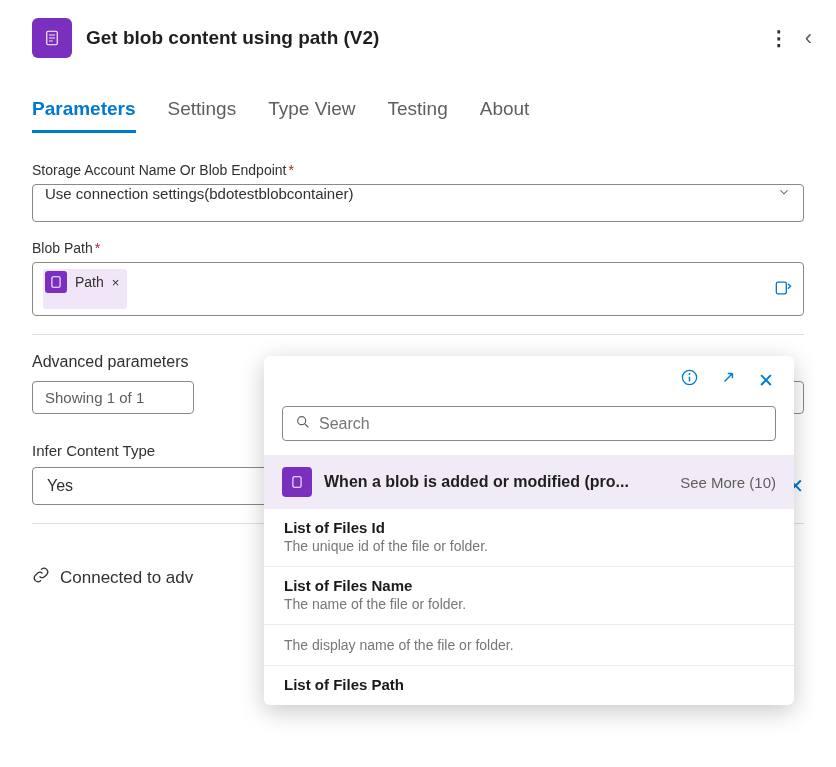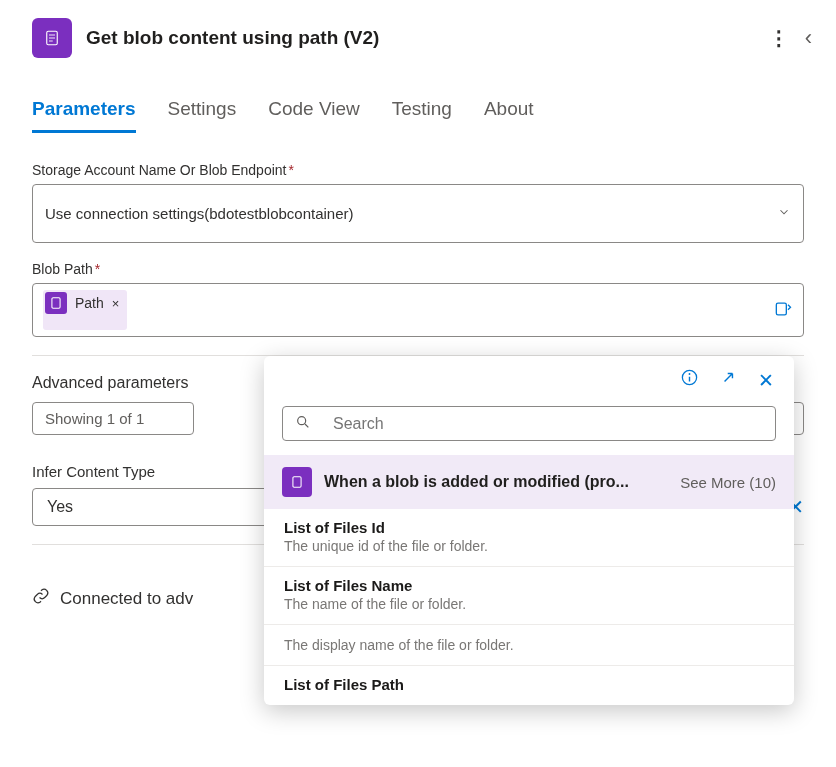--- a/index.html
+++ b/index.html
@@ -78,21 +78,21 @@
   }
   .req { color: #a4262c; margin-left: 2px; }
 
   .select-box, .input-box {
     width: 100%;
     border: 1px solid #8a8886;
     border-radius: 4px;
     background: #fff;
     display: flex;
     align-items: flex-start;
-    padding: 20px 12px;
+    padding: 0 12px;
     min-height: 38px;
     font-size: 15px;
     position: relative;
   }
   .select-chevron {
     margin-left: auto;
     color: #605e5c;
   }
 
   .blob-path-box {
@@ -221,21 +221,21 @@
     color: #0078d4;
   }
   .popover-top span { cursor: pointer; font-size: 19px; }
   .popover-search {
     margin: 4px 18px 14px 18px;
     border: 1px solid #8a8886;
     border-radius: 4px;
     display: flex;
     align-items: center;
     padding: 7px 12px;
-    gap: 22px;
+    gap: 8px;
   }
   .popover-search input {
     border: none;
     outline: none;
     font-size: 16px;
     flex: 1;
   }
   .group-header {
     background: #f1eaf7;
     padding: 12px 18px;
@@ -295,21 +295,21 @@
   <div class="header-title">Get blob content using path (V2)</div>
   <div class="header-actions">
     <span class="kebab">⋮</span>
     <span class="chevron-back">‹</span>
   </div>
 </div>
 
 <div class="tabs">
   <div class="tab active">Parameters</div>
   <div class="tab">Settings</div>
-  <div class="tab">Code View</div>
+  <div class="tab">Type View</div>
   <div class="tab">Testing</div>
   <div class="tab">About</div>
 </div>
 
 <div class="form-body">
 
   <div class="field">
     <label class="field-label">
       <span>Storage Account Name Or Blob Endpoint</span><span class="req">*</span>
     </label>

